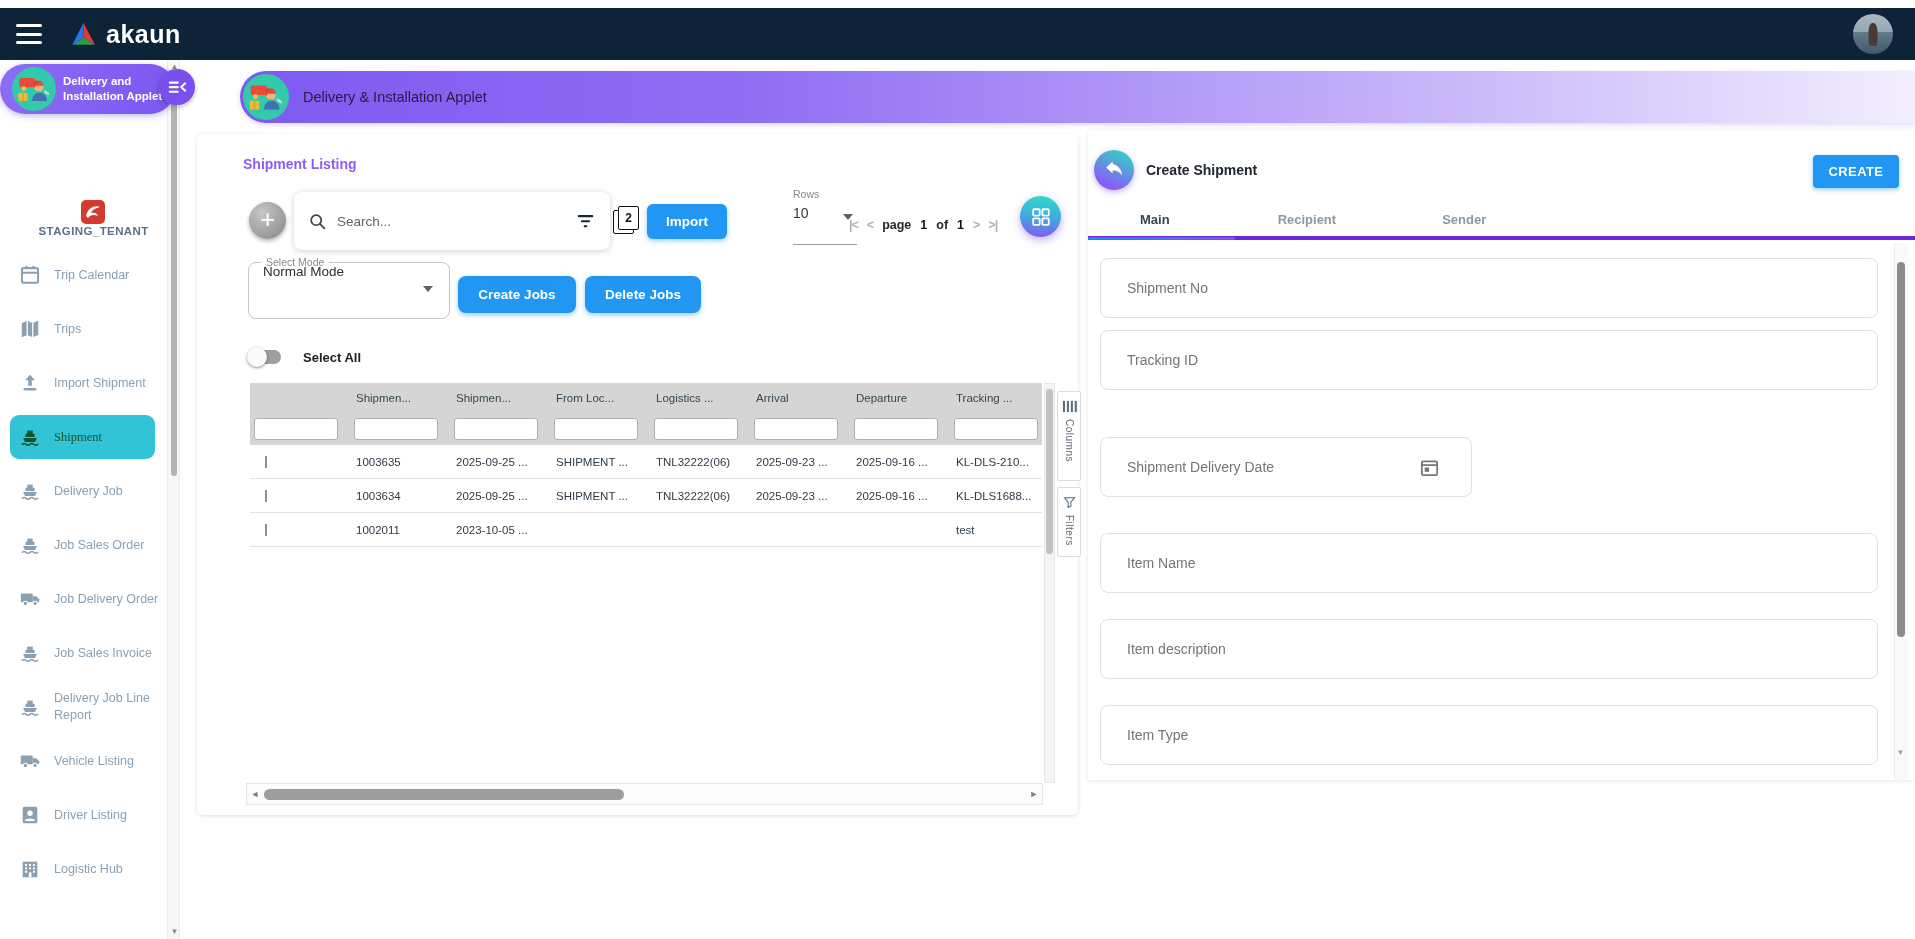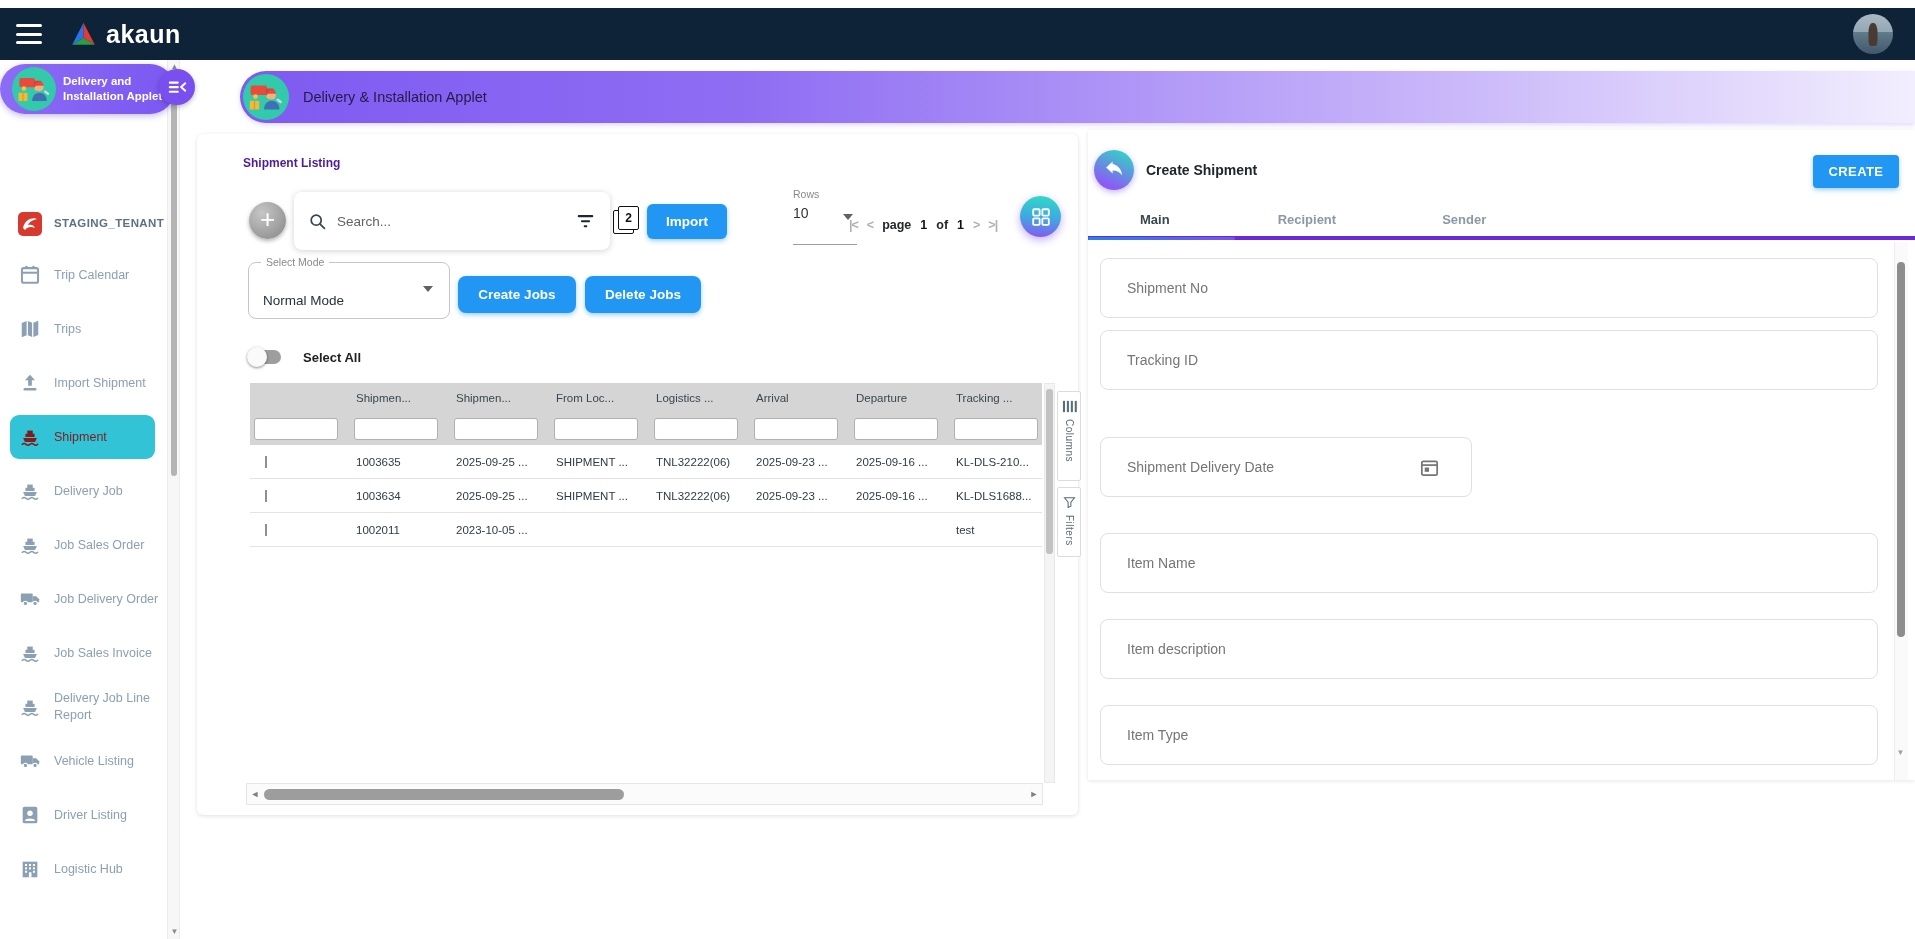--- a/index.html
+++ b/index.html
@@ -34,36 +34,36 @@
   .app-icon{width:44px;height:44px;flex:none;margin-left:3px;}
   .pill-label{color:#fff;font-size:11.5px;font-weight:700;line-height:1.3;margin-left:7px;width:104px;}
   .collapse-btn{position:absolute;left:159px;top:69px;width:36px;height:36px;border-radius:50%;
           background:#7a4ff0;z-index:10;display:flex;align-items:center;justify-content:center;
           box-shadow:0 2px 5px rgba(0,0,0,.25);cursor:pointer;}
 
   .nav{position:absolute;left:0;top:140px;width:167px;}
   .nav-item{display:flex;align-items:center;height:54px;padding-left:18px;box-sizing:border-box;cursor:pointer;}
   .nav-item .nico{width:24px;height:24px;color:#8ba0b3;flex:none;display:flex;align-items:center;justify-content:center;}
   .nav-item .nlabel{margin-left:12px;font-size:12.5px;color:#8ba0b3;font-weight:500;width:106px;line-height:1.35;}
-  .nav-item.tenant{height:48px;}
+  .nav-item.tenant{height:48px;flex-direction:column;}
   .nav-item.tenant .nlabel{color:#5d7186;font-weight:700;font-size:11.5px;letter-spacing:.4px;width:120px;white-space:nowrap;}
   .nav-item.active{background:#32c3d6;border-radius:9px;width:145px;height:44px;margin:5px 0 5px 10px;padding-left:8px;}
-  .nav-item.active .nico,.nav-item.active .nlabel{color:#7f1d1d;}
+  .nav-item.active .nico,.nav-item.active .nlabel{color:#14532d;font-family:Liberation Serif, serif;}
 
   
   .applet-header{position:absolute;left:240px;top:71px;width:1675px;height:52px;border-radius:26px 0 0 26px;
           background:linear-gradient(90deg,#7e5af1 0%,#8f6df3 30%,#cdbcfa 75%,#f2eefe 100%);
           display:flex;align-items:center;z-index:4;box-shadow:0 2px 5px rgba(130,100,240,.25);}
   .applet-header .app-icon{margin-left:3px;width:46px;height:46px;}
   .ah-title{margin-left:14px;font-size:14.5px;font-weight:500;color:#241a47;}
 
   
   .listing-card{position:absolute;left:197px;top:134px;width:881px;height:681px;background:#fff;
           border-radius:6px;box-shadow:0 1px 4px rgba(0,0,0,.13);z-index:3;}
-  .lc-title{left:46px;top:22px;font-size:12px;font-weight:700;color:#4c1d95;}
+  .lc-title{left:46px;top:22px;font-size:14px;font-weight:700;color:#8b5cf6;}
   .add-btn{left:52px;top:68px;width:37px;height:37px;border-radius:50%;color:#fff;font-size:26px;line-height:34px;
           text-align:center;background:radial-gradient(circle at 35% 30%,#c6c6c6,#868686);
           box-shadow:0 2px 4px rgba(0,0,0,.3);cursor:pointer;font-weight:400;}
   .search-box{left:97px;top:58px;width:316px;height:58px;background:#fff;border-radius:8px;
           box-shadow:0 1px 6px rgba(0,0,0,.18);display:flex;align-items:center;}
   .search-box input{flex:1;border:none;outline:none;font-size:13.5px;color:#444;margin-left:8px;
           font-family:inherit;background:transparent;}
   .search-box input::placeholder{color:#5f6368;}
   .copy-ic{left:416px;top:72px;width:26px;height:28px;cursor:pointer;}
   .copy-back{position:absolute;left:0;top:4px;width:19px;height:22px;border:1.7px solid #111;border-radius:2px;}
@@ -80,21 +80,21 @@
   .rows-wrap .caret{position:absolute;right:4px;top:26px;}
   .pager{left:652px;top:84px;display:flex;align-items:center;gap:9px;font-size:12.5px;}
   .pg-nav{color:#aab1b7;font-weight:700;cursor:pointer;letter-spacing:-1px;}
   .pg-text{color:#23272b;font-weight:600;}
   .pg-num{color:#111;font-weight:700;}
   .grid-btn{left:823px;top:62px;width:41px;height:41px;border-radius:50%;cursor:pointer;
           background:linear-gradient(185deg,#2fdcc5 0%,#3fa9e0 52%,#8a55f2 100%);
           display:flex;align-items:center;justify-content:center;box-shadow:0 3px 8px rgba(120,80,230,.45);}
   .mode-field{left:51px;top:128px;width:200px;height:55px;border:1px solid #c6c6c6;border-radius:8px;cursor:pointer;}
   .mode-legend{position:absolute;top:-7px;left:12px;background:#fff;padding:0 5px;font-size:10.5px;color:#8a8a8a;}
-  .mode-value{position:absolute;left:14px;top:30px;font-size:13.5px;font-weight:500;color:#263238;}
+  .mode-value{position:absolute;left:14px;top:1px;font-size:13.5px;font-weight:500;color:#263238;}
   .mode-field .caret{position:absolute;right:16px;top:23px;}
   .create-jobs{left:261px;top:142px;width:118px;height:37px;border-radius:8px;font-size:13.5px;}
   .delete-jobs{left:388px;top:142px;width:116px;height:37px;border-radius:8px;font-size:13.5px;}
   .select-all{left:50px;top:213px;display:flex;align-items:center;}
   .toggle{position:relative;width:36px;height:20px;cursor:pointer;}
   .toggle .track{position:absolute;left:2px;top:3px;width:32px;height:14px;border-radius:7px;background:#9e9e9e;}
   .toggle .knob{position:absolute;left:0;top:0;width:20px;height:20px;border-radius:50%;background:#fafafa;
           box-shadow:0 1px 3px rgba(0,0,0,.45);}
   .sa-label{font-size:13px;font-weight:700;color:#212121;margin-left:20px;}
 

